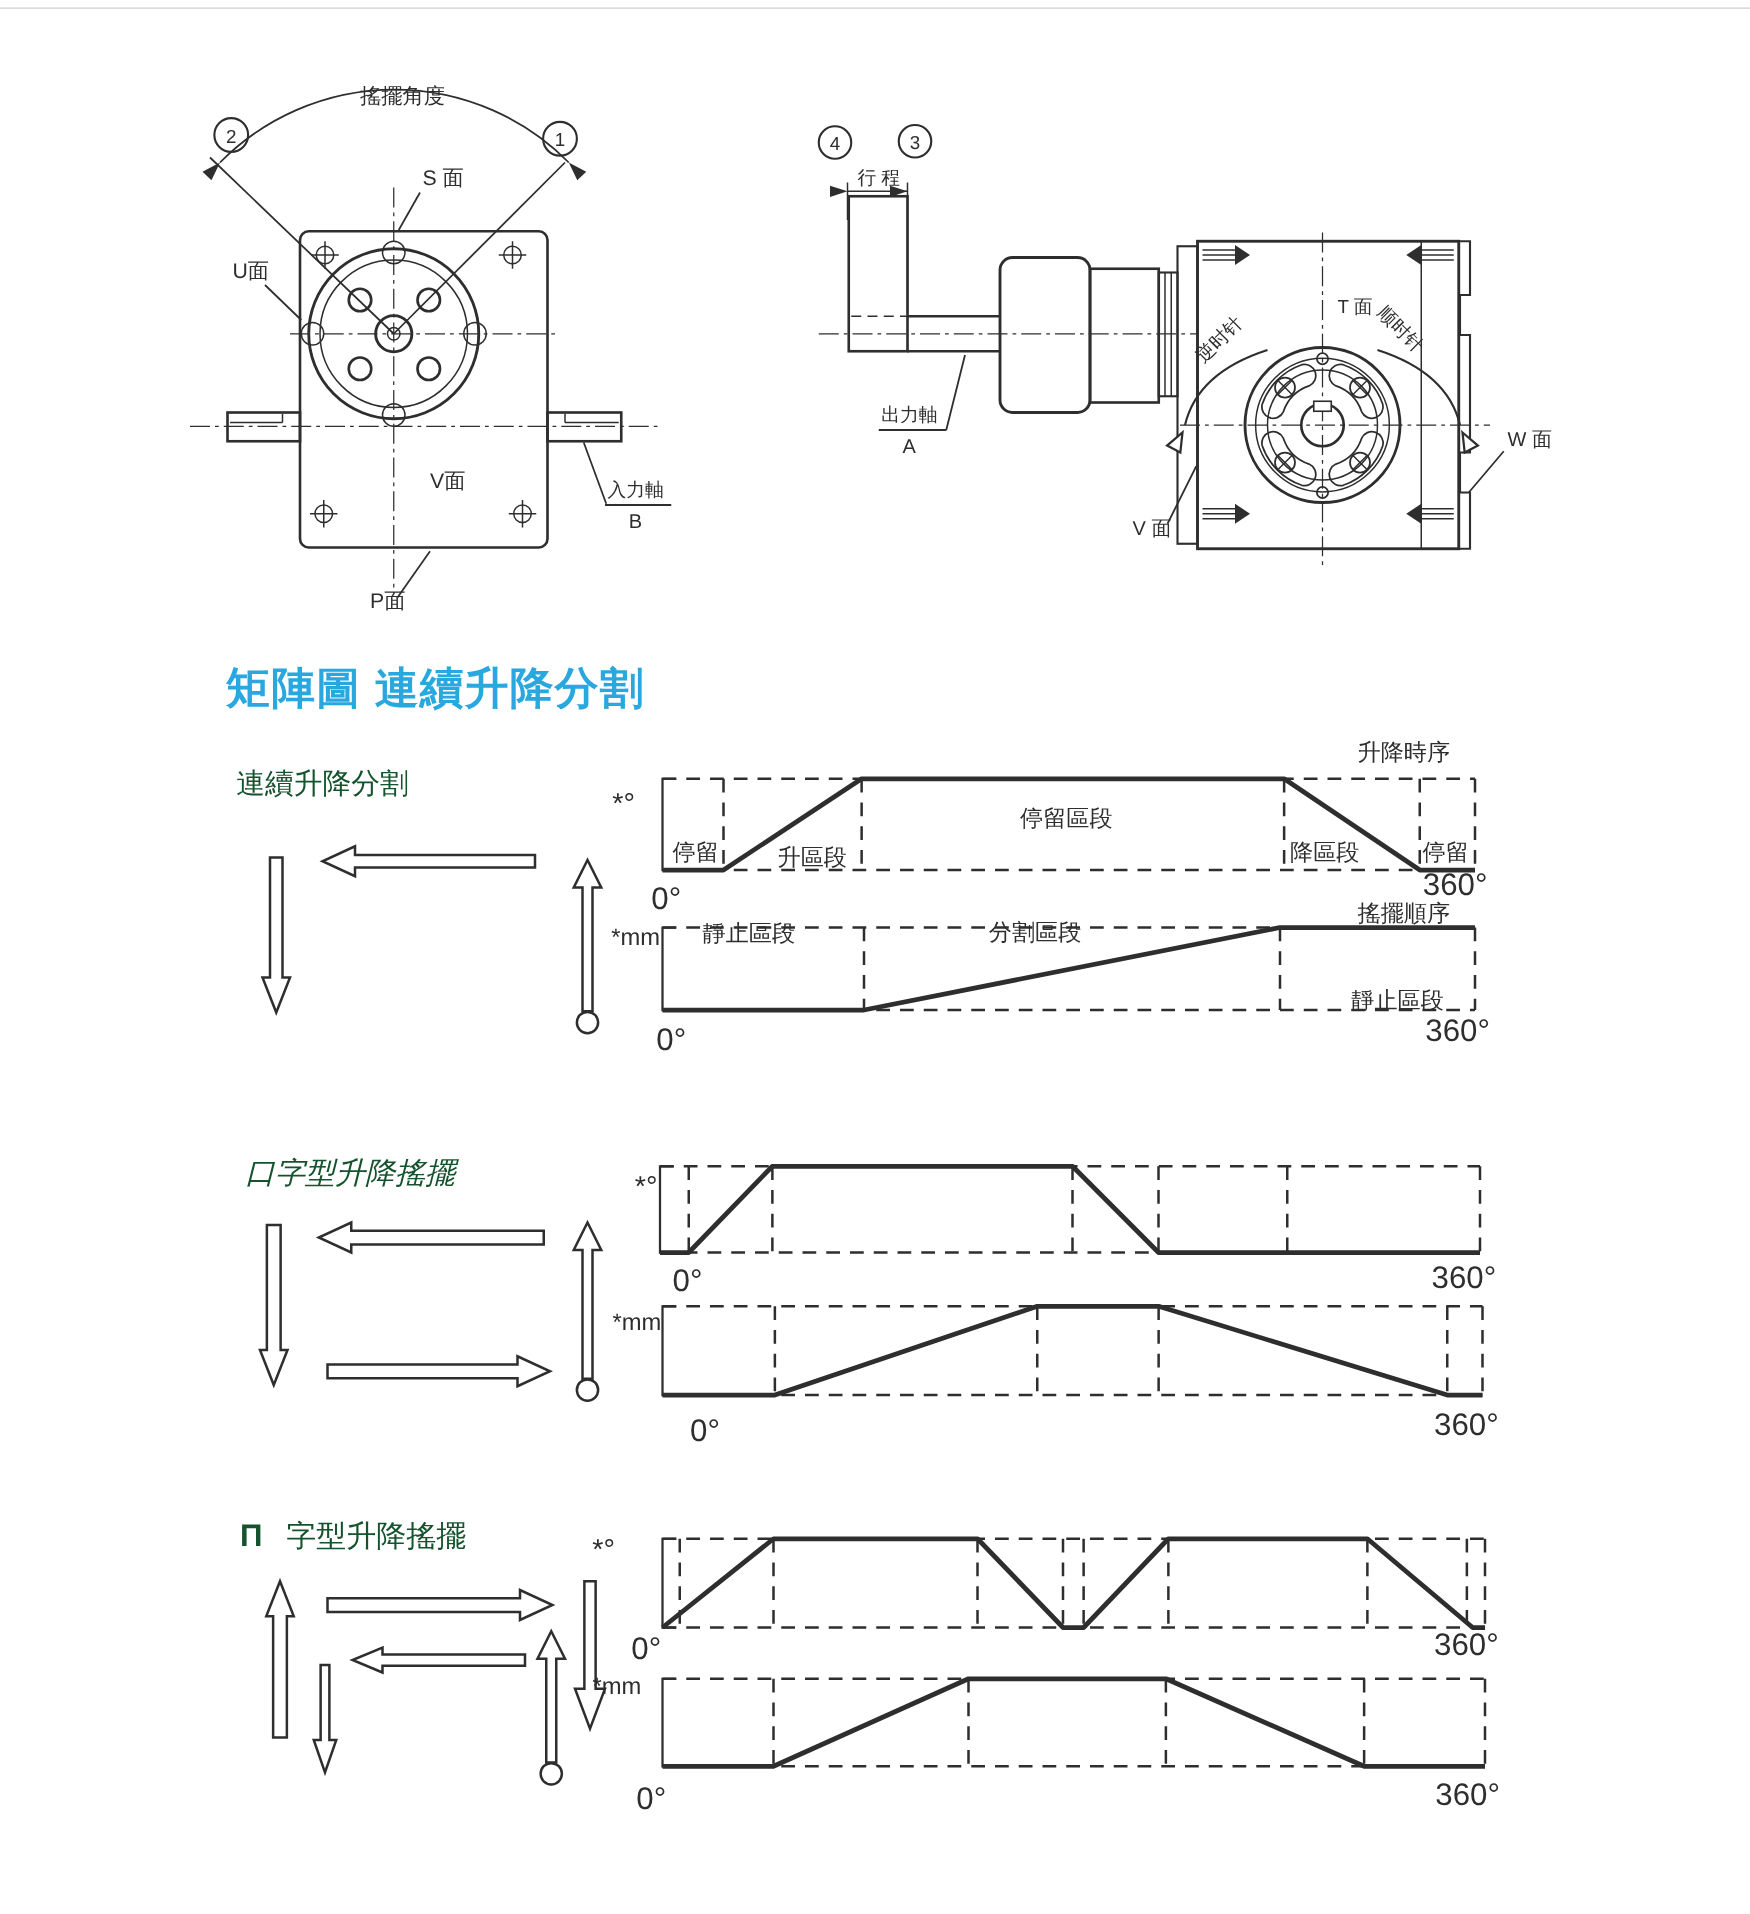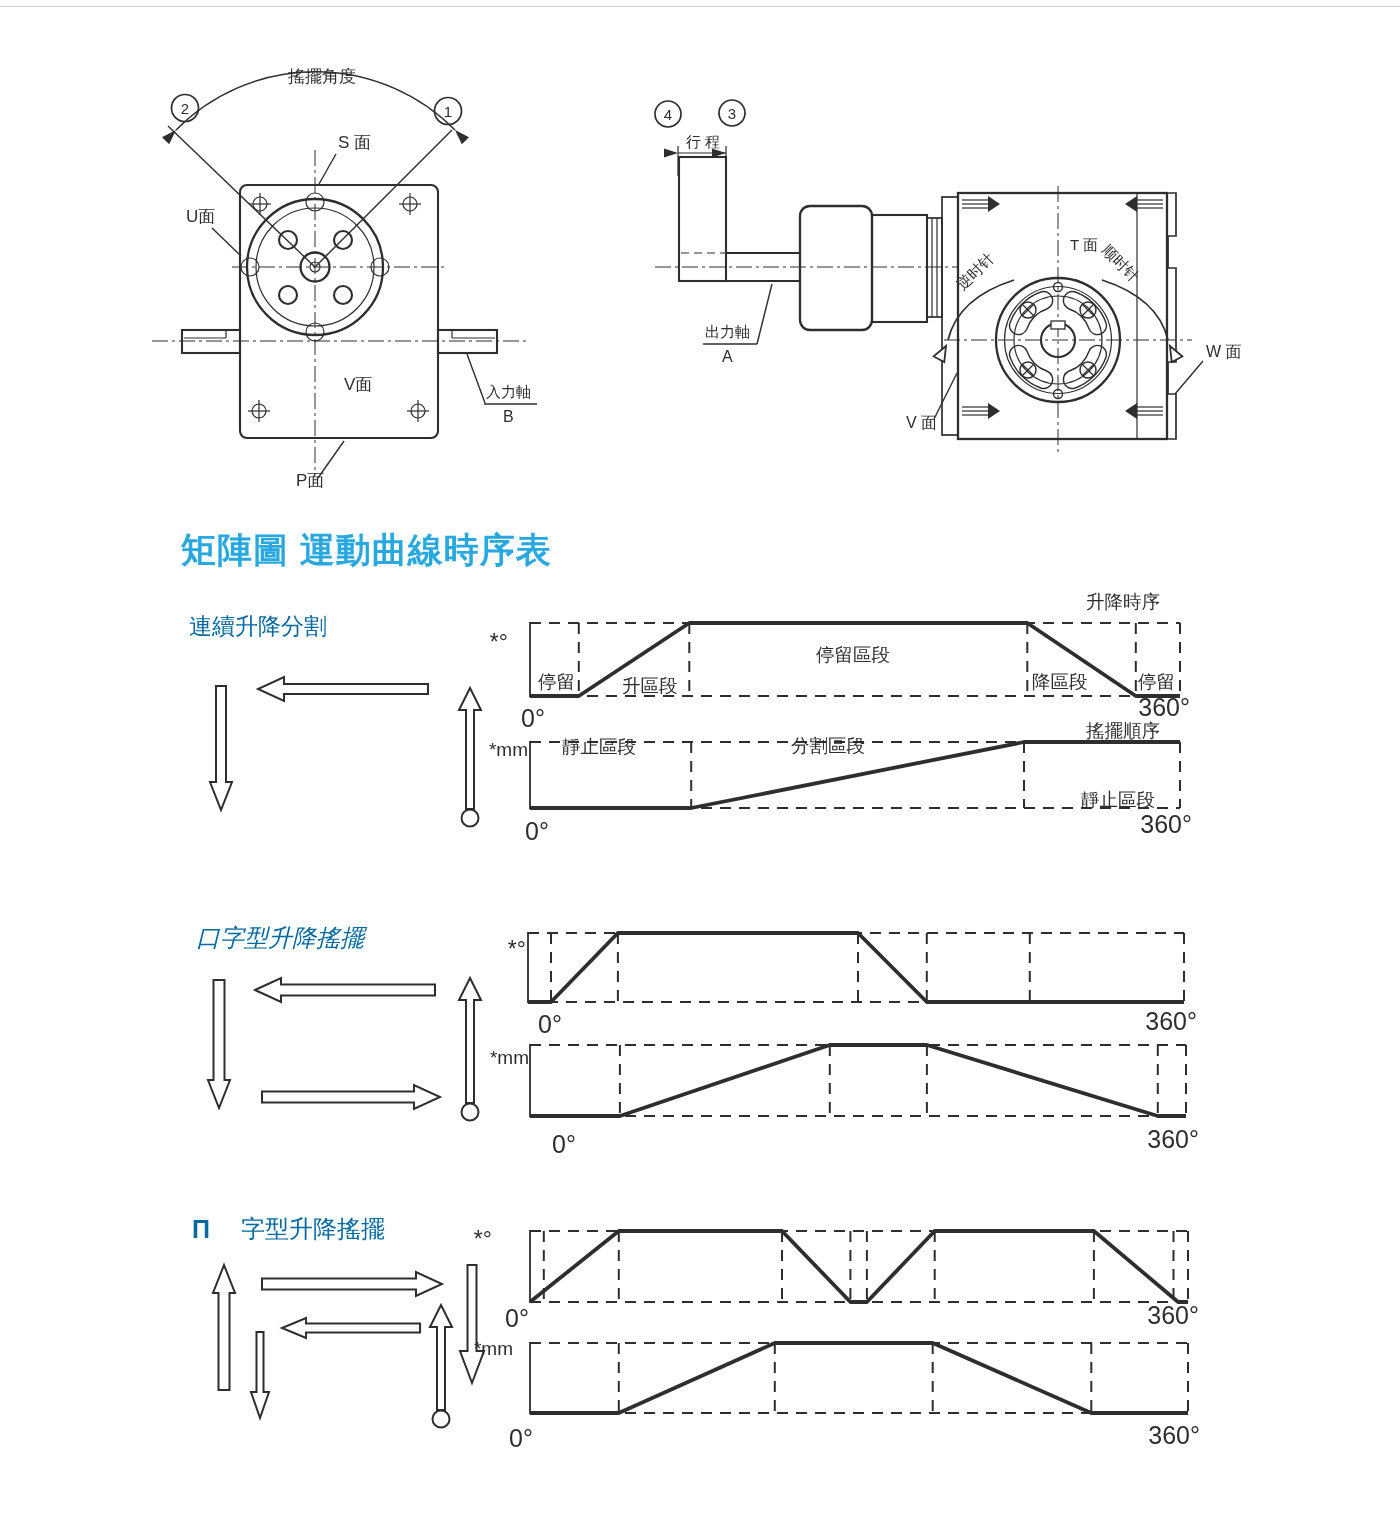--- a/index.html
+++ b/index.html
@@ -1,25 +1,25 @@
 <!DOCTYPE html>
 <html><head>
 <meta charset="utf-8">
 <style>
   html,body{margin:0;padding:0;background:#ffffff;}
   .page{position:relative;width:1400px;height:1531px;background:#fff;overflow:hidden;
         font-family:"Liberation Sans","DejaVu Sans",sans-serif;color:#2e2e2e;}
   .topline{position:absolute;left:0;top:6px;width:100%;height:1px;background:#cfcfcf;}
   .heading{position:absolute;left:181px;top:527px;font-size:35px;font-weight:600;
            color:#29a8e0;letter-spacing:1px;white-space:nowrap;}
-  .sec-title{position:absolute;font-size:23px;color:#0369a1;white-space:nowrap;}
+  .sec-title{position:absolute;font-size:23px;color:#14532d;white-space:nowrap;}
   #t1{left:189px;top:611px;}
   #t2{left:196px;top:922px;font-size:24px;font-style:italic;}
   #t3p{left:192px;top:1215px;font-size:25px;font-weight:700;}
-  #t3{left:241px;top:1213px;font-size:24px;}
+  #t3{left:229px;top:1213px;font-size:24px;}
   svg{position:absolute;left:0;top:0;}
   svg text{font-family:"Liberation Sans","DejaVu Sans",sans-serif;fill:#2e2e2e;}
   .w1{fill:none;stroke:#2e2e2e;stroke-width:1.2;}
   .w13{fill:none;stroke:#2e2e2e;stroke-width:1.4;}
   .w16{fill:none;stroke:#2e2e2e;stroke-width:1.7;}
   .w2{fill:none;stroke:#2e2e2e;stroke-width:2.1;}
   .w22{fill:none;stroke:#2e2e2e;stroke-width:2.3;}
   .cl{fill:none;stroke:#2e2e2e;stroke-width:1;stroke-dasharray:16 4 3 4;}
   .hid{fill:none;stroke:#2e2e2e;stroke-width:1.2;stroke-dasharray:8 5;}
   .dash{fill:none;stroke:#2e2e2e;stroke-width:2;stroke-dasharray:11 8;}
@@ -28,21 +28,21 @@
   .arrowfill{fill:#2e2e2e;stroke:none;}
   .hollow{fill:#ffffff;stroke:#2e2e2e;stroke-width:1.8;}
   .flow{fill:#ffffff;stroke:#2e2e2e;stroke-width:2;stroke-linejoin:miter;}
 </style>
 </head>
 <body>
 
 <div class="page">
   <div class="topline"></div>
 
-  <div class="heading">矩陣圖 運動曲線時序表</div>
+  <div class="heading">矩陣圖 連續升降分割</div>
   <div class="sec-title" id="t1">連續升降分割</div>
   <div class="sec-title" id="t2">口字型升降搖擺</div>
   <div class="sec-title" id="t3p">П</div>
   <div class="sec-title" id="t3">字型升降搖擺</div>
 
   <svg width="1400" height="1531" viewBox="0 0 1400 1531">
     <defs>
       <path id="slot" d="M1103.8 317.6 A51 51 0 0 1 1103.8 362.4 A9 9 0 0 1 1087.7 354.5 A33 33 0 0 0 1087.7 325.5 A9 9 0 0 1 1103.8 317.6 Z"></path>
     </defs>
 

